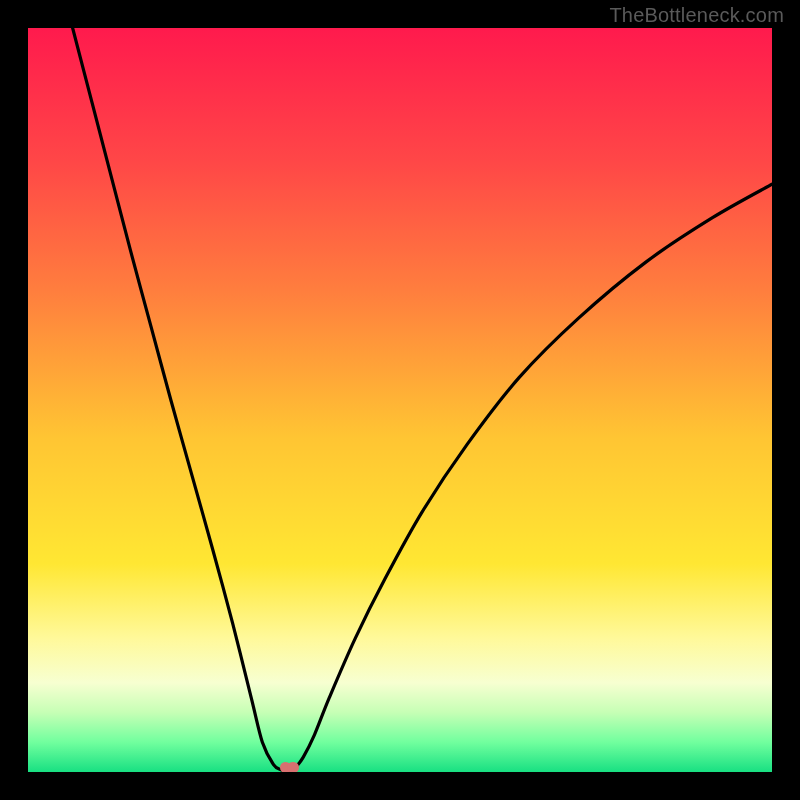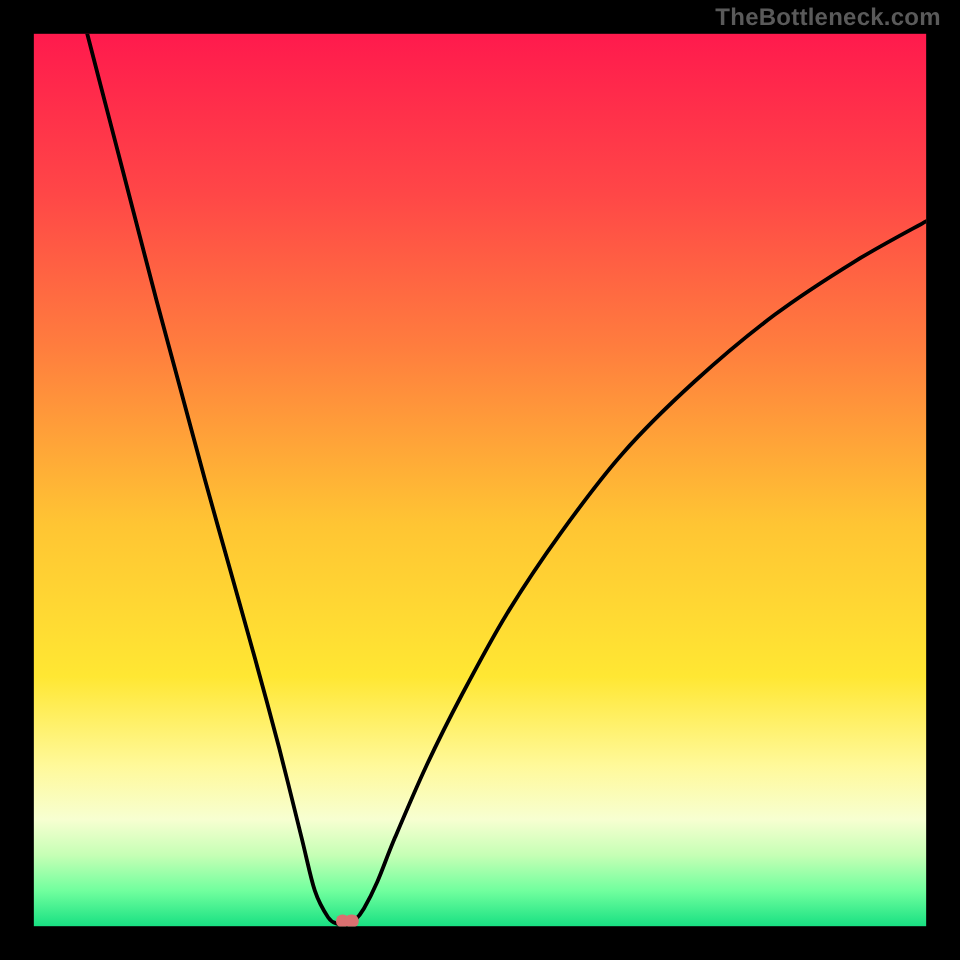--- a/index.html
+++ b/index.html
@@ -1,17 +1,17 @@
 <!DOCTYPE html>
 <html><head>
   <meta charset="utf-8">
   <style>
     * { margin: 0; padding: 0; box-sizing: border-box; }
     body { width: 800px; height: 800px; background: #000; position: relative; font-family: Arial, sans-serif; }
-    .watermark { position: absolute; top: 4px; right: 16px; color: #5a5a5a; font-size: 20px; font-weight: 700; z-index: 10; letter-spacing: 0.2px; }
+    .watermark { position: absolute; top: 4px; right: 16px; color: #5a5a5a; font-size: 20px; font-weight: 400; z-index: 10; letter-spacing: 0.2px; }
     .frame { position: absolute; top: 28px; left: 28px; width: 744px; height: 744px; overflow: hidden; }
     .gradient { position: absolute; inset: 0; }
     .curve-svg { position: absolute; inset: 0; width: 100%; height: 100%; }
     .marker { position: absolute; border-radius: 50%; background: #d97070; }
   </style>
 </head>
 <body>
 
 <div class="watermark">TheBottleneck.com</div>
 

